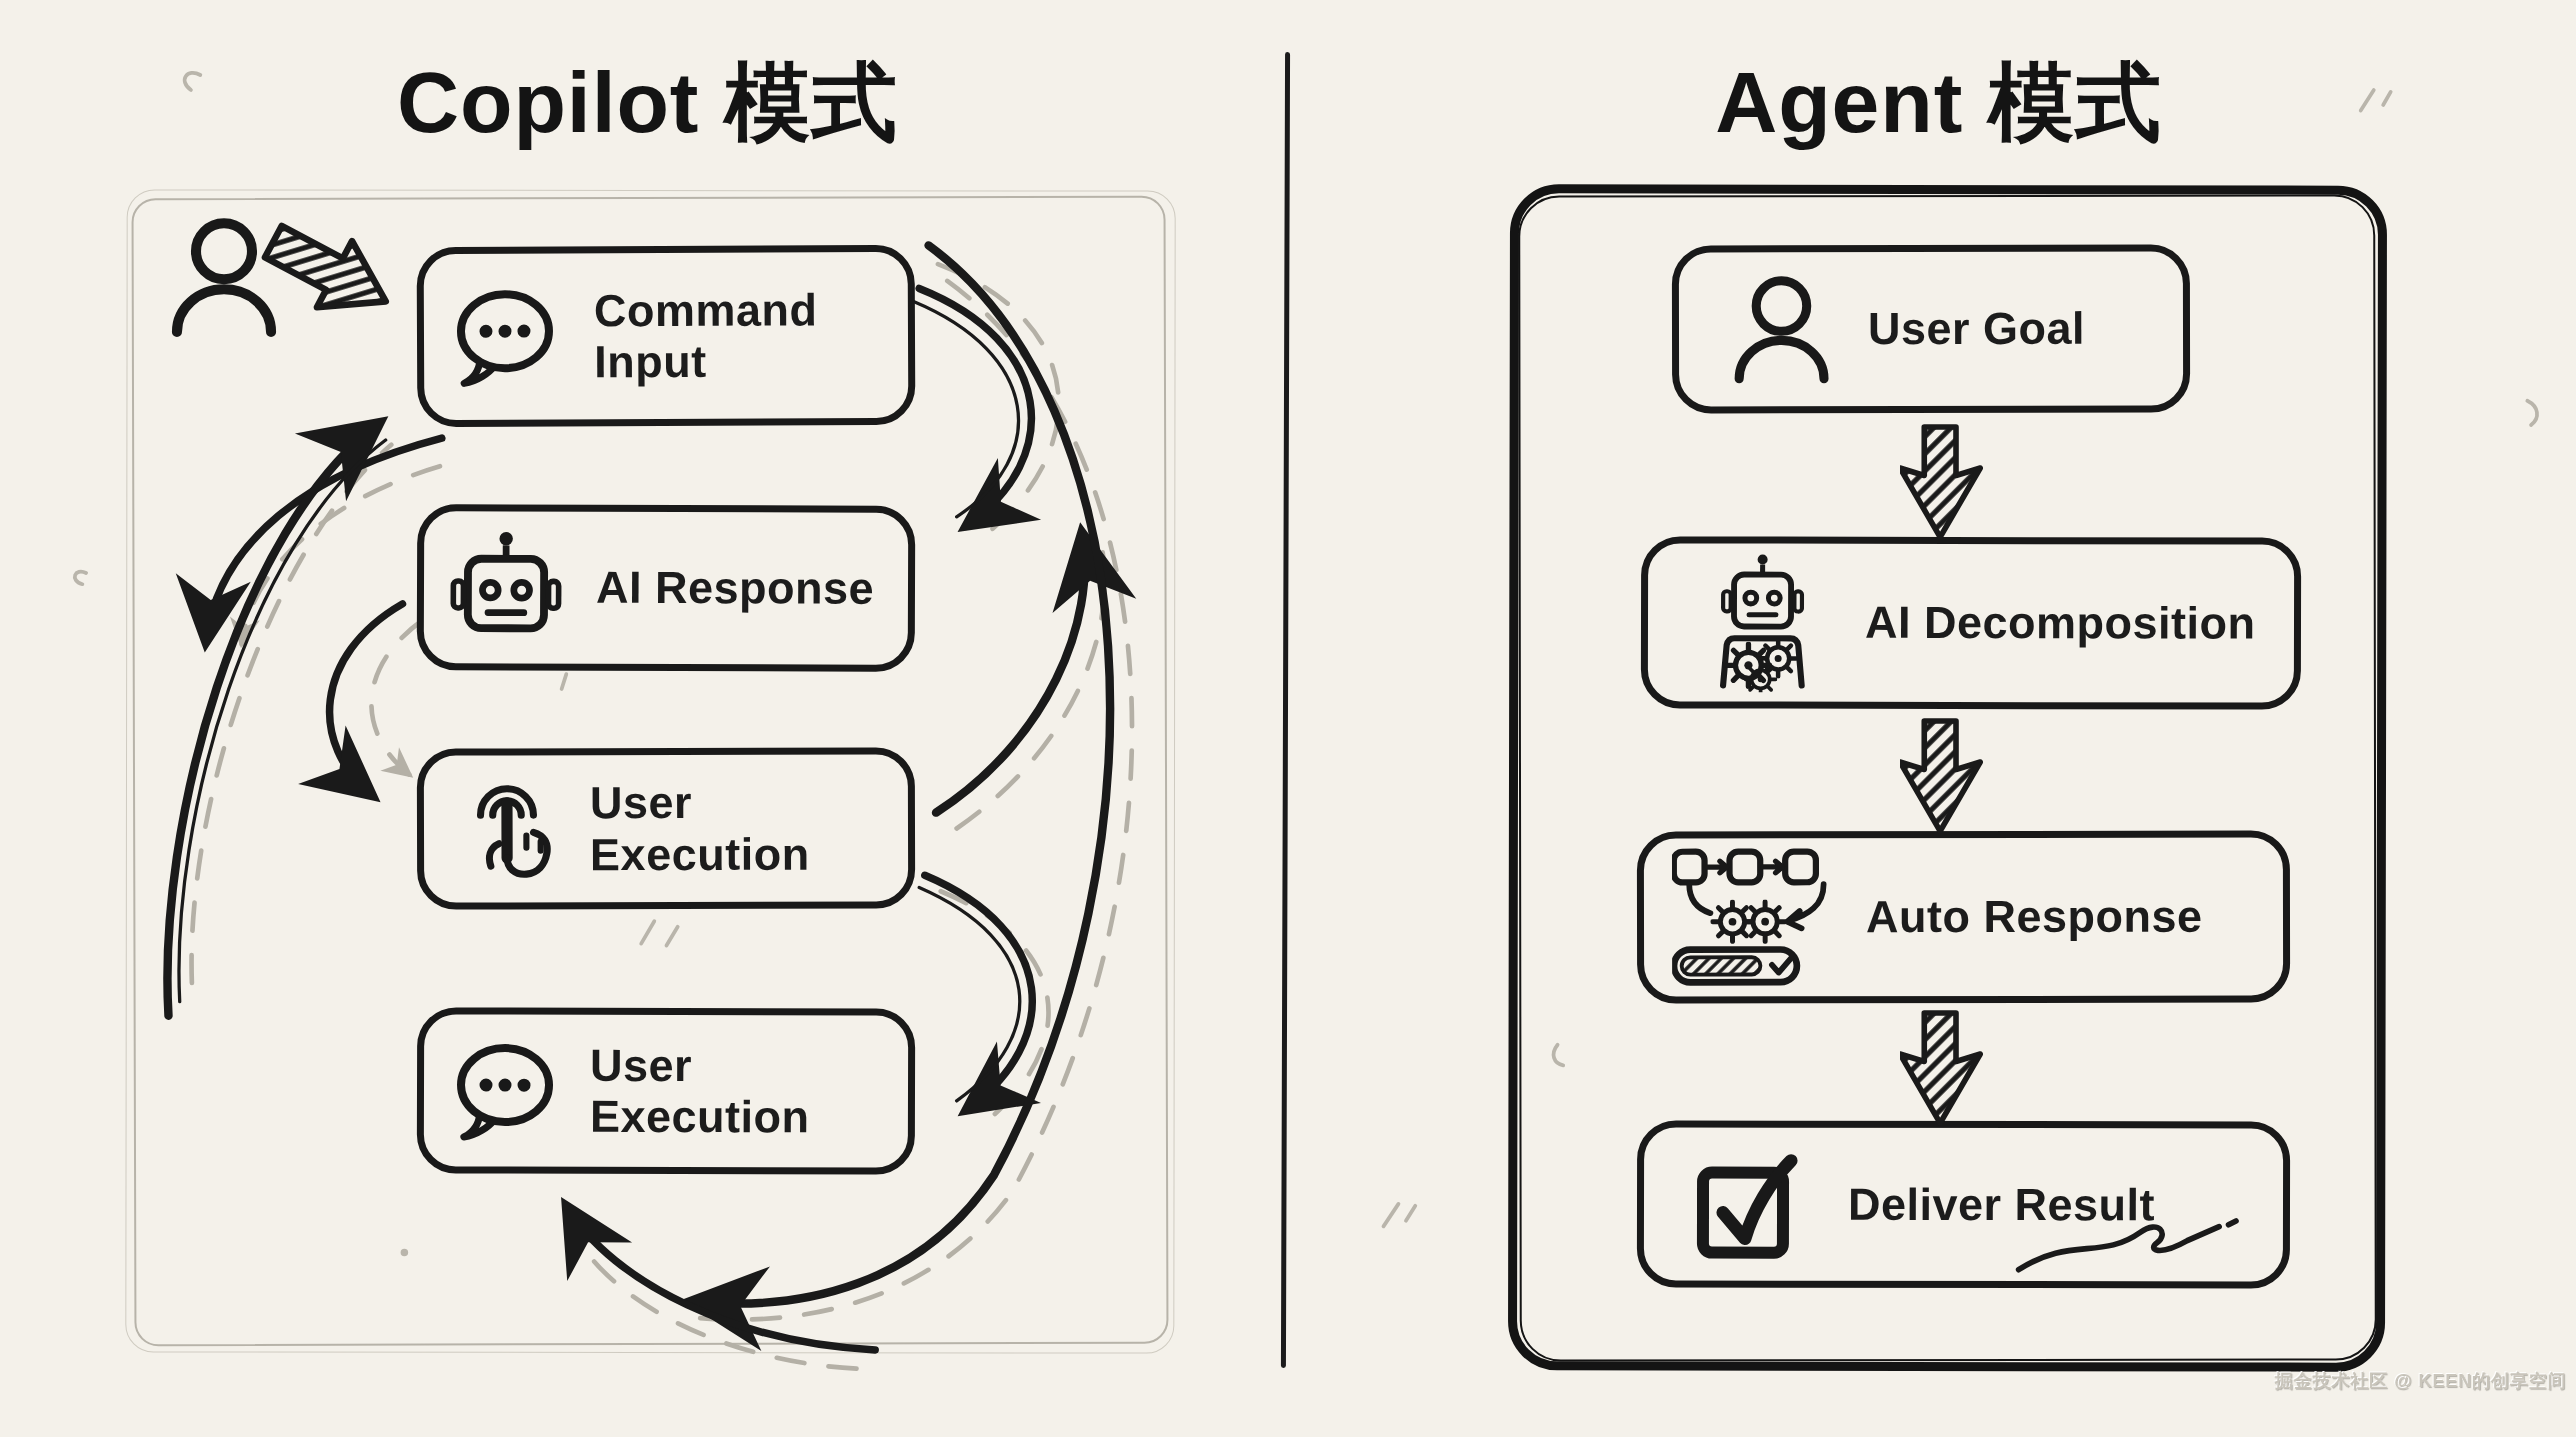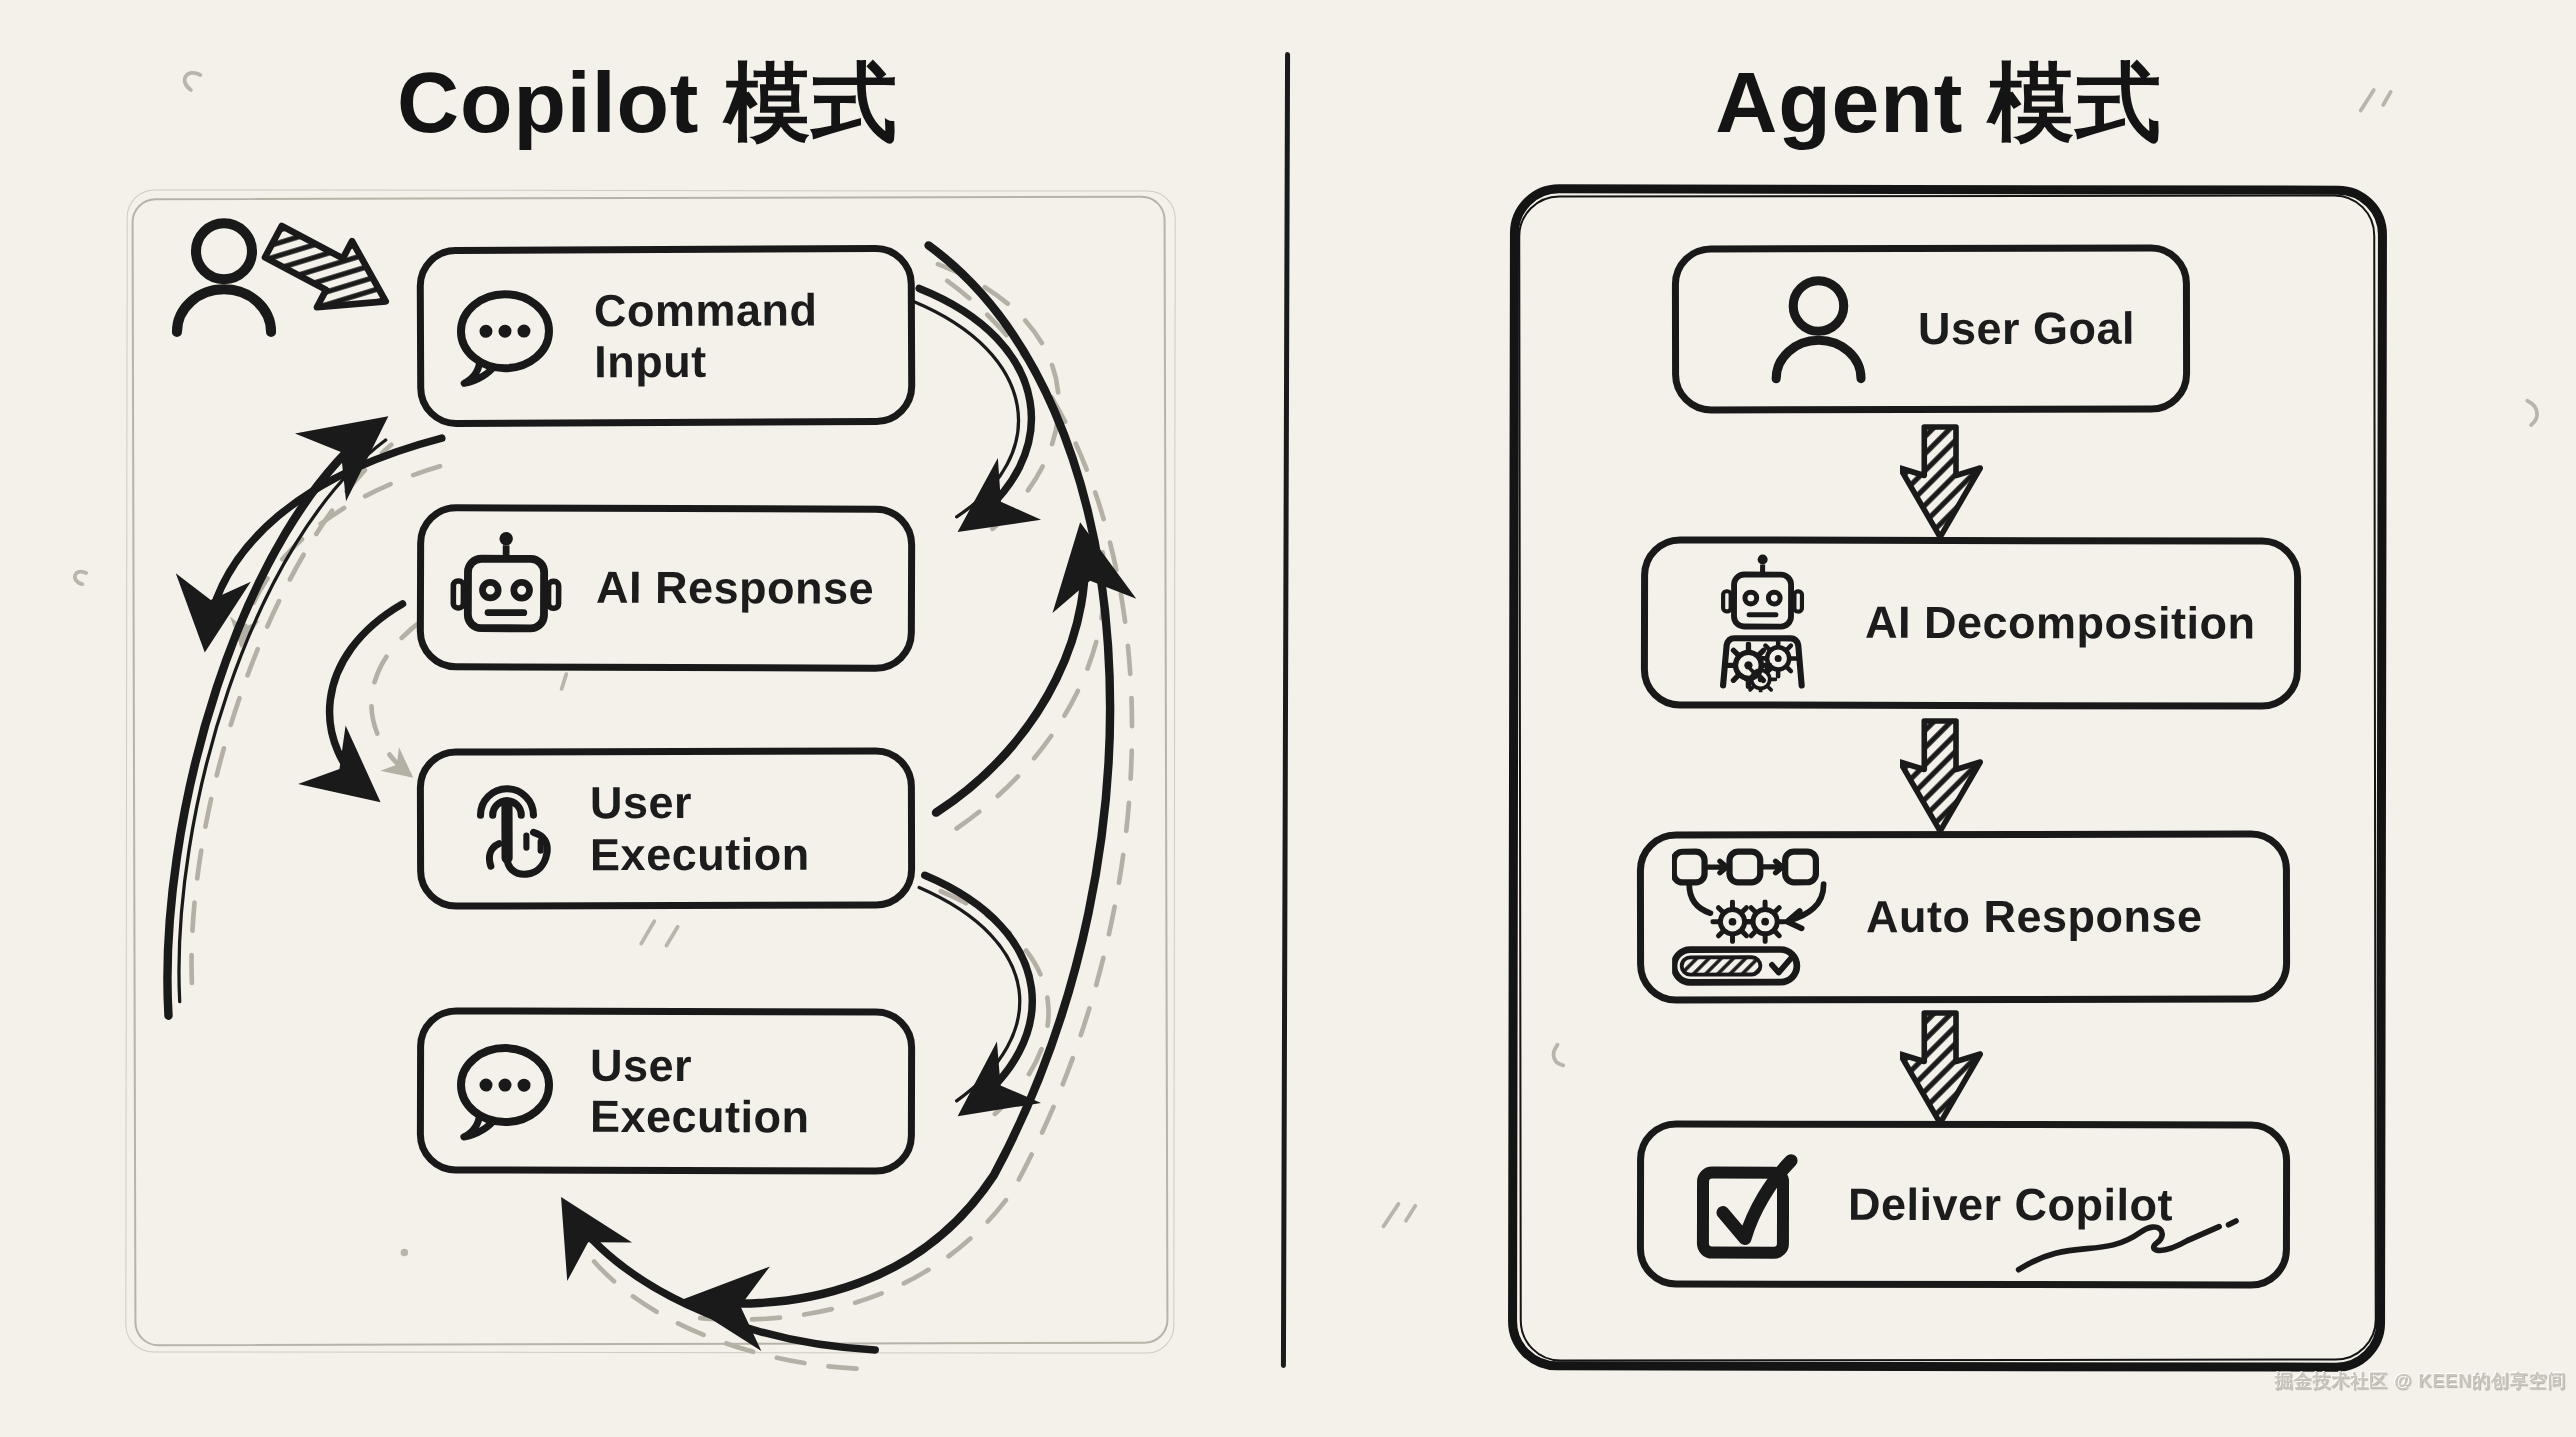--- a/index.html
+++ b/index.html
@@ -31,21 +31,21 @@
         border:7.5px solid #191919;border-radius:39px;box-sizing:border-box;z-index:2;}
   .node .icon{flex:0 0 auto;display:flex;align-items:center;justify-content:center;}
   .node .label{font-size:45px;font-weight:600;color:#1c1c1c;line-height:1.14;letter-spacing:0.5px;}
   
   .n-l1{left:417px;top:246px;width:498px;height:180px;padding-left:26px;gap:34px;transform:rotate(-0.25deg);}
   .n-l1 .label{max-width:290px;}
   .n-l2{left:417px;top:505px;width:498px;height:166px;padding-left:26px;gap:34px;transform:rotate(0.2deg);}
   .n-l3{left:417px;top:748px;width:498px;height:161px;padding-left:26px;gap:28px;transform:rotate(-0.15deg);}
   .n-l4{left:417px;top:1008px;width:498px;height:166px;padding-left:26px;gap:30px;transform:rotate(0.15deg);}
   
-  .n-r1{left:1672px;top:245px;width:518px;height:168px;padding-left:89px;gap:49px;transform:rotate(-0.1deg);}
+  .n-r1{left:1672px;top:245px;width:518px;height:168px;padding-left:52px;gap:36px;transform:rotate(-0.1deg);}
   .n-r2{left:1641px;top:537px;width:660px;height:172px;padding-left:49px;gap:37px;transform:rotate(0.12deg);}
   .n-r3{left:1637px;top:831px;width:653px;height:172px;padding-left:28px;gap:26px;transform:rotate(-0.1deg);}
   .n-r4{left:1637px;top:1121px;width:653px;height:167px;padding-left:49px;gap:45px;transform:rotate(0.1deg);}
   .person-figure{position:absolute;left:168px;top:215px;z-index:2;}
   .flow-svg{position:absolute;left:0;top:0;z-index:1;}
   .overlay-svg{position:absolute;z-index:2;}
   .watermark{position:absolute;right:9.4px;top:1369px;font-size:18px;font-weight:600;letter-spacing:0.9px;
              color:#c9c5bb;z-index:5;
              text-shadow:-0.9px -0.9px 0 rgba(255,255,255,0.95), 0.9px 0.9px 0.9px rgba(105,101,93,0.45);}
 </style>
@@ -268,21 +268,21 @@
         </svg>
     </span>
     <span class="label">Auto Response</span>
   </div>
   <div class="node n-r4">
     <span class="icon">
       <svg width="110" height="112" viewBox="0 0 110 112">
           <use href="#checkbox"></use>
         </svg>
     </span>
-    <span class="label">Deliver Copilot</span>
+    <span class="label">Deliver Result</span>
   </div>
 
   <svg class="overlay-svg" style="left:2013px;top:1217px;z-index:3" width="253" height="66" viewBox="0 0 270 70">
     <path d="M6,56 C62,20 94,46 136,16 C156,2 166,18 154,27 C143,35 156,42 186,25 L220,10 M230,8 l8,-4" stroke="#1a1a1a" stroke-width="6" fill="none" stroke-linecap="round"></path>
   </svg>
 
   <svg class="overlay-svg" style="left:1900px;top:423px" width="84" height="118" viewBox="0 0 90 126">
     <path d="M26,4 L60,4 L60,56 L86,48 L43,122 L0,48 L26,56 Z" fill="url(#hatch)" stroke="#1a1a1a" stroke-width="6" stroke-linejoin="round"></path>
   </svg>
   <svg class="overlay-svg" style="left:1900px;top:717px" width="84" height="118" viewBox="0 0 90 126">

